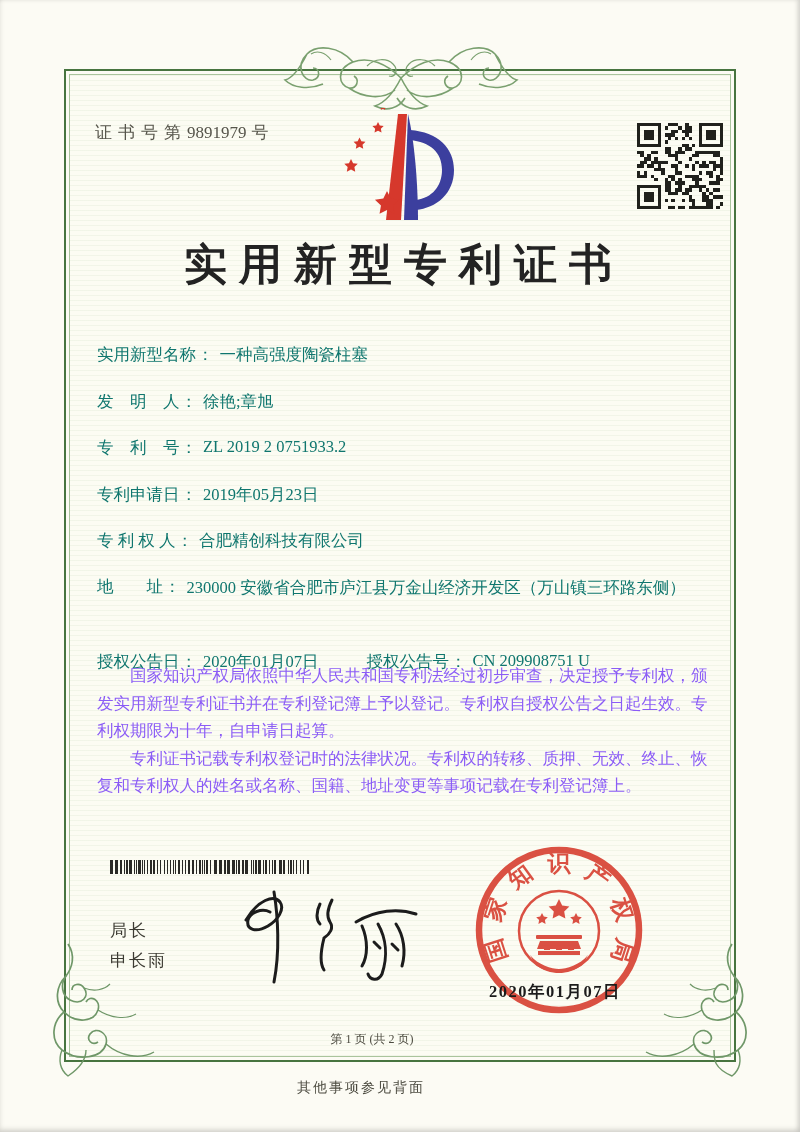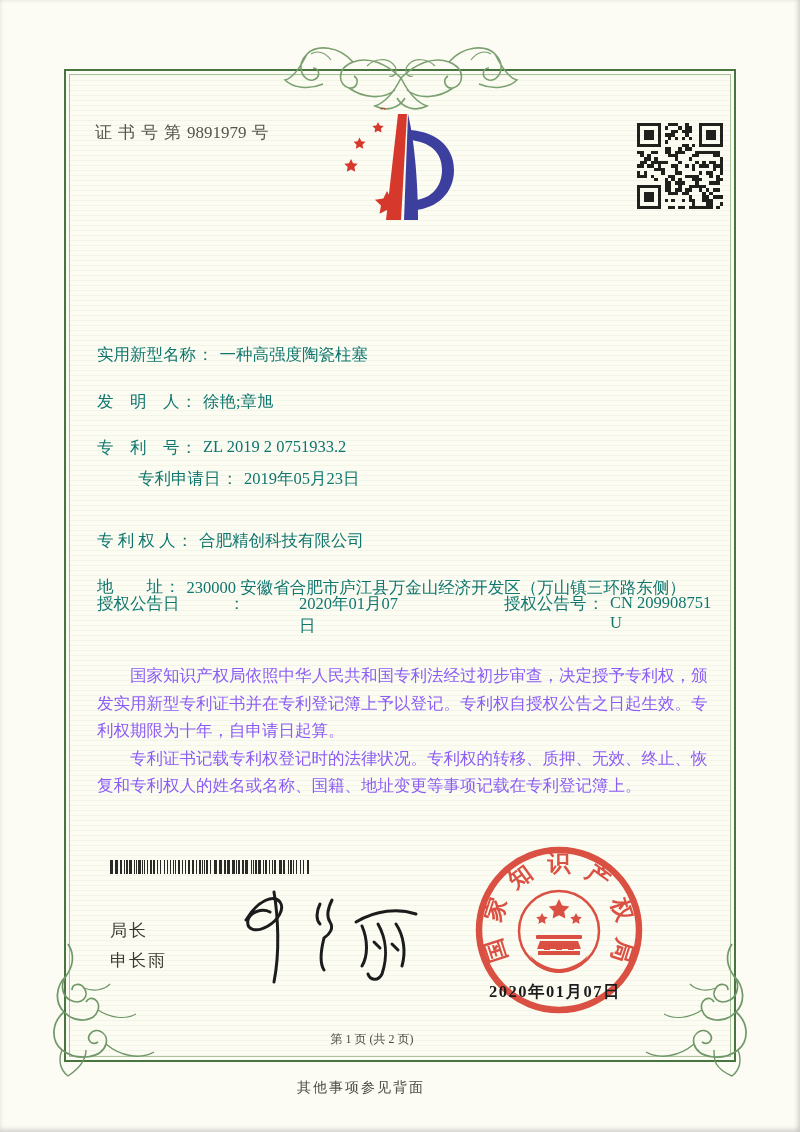--- a/index.html
+++ b/index.html
@@ -386,52 +386,53 @@
         <rect x="0" y="24" width="1" height="1" fill="#20211c"></rect>
         <rect x="1" y="24" width="1" height="1" fill="#20211c"></rect>
         <rect x="2" y="24" width="1" height="1" fill="#20211c"></rect>
         <rect x="3" y="24" width="1" height="1" fill="#20211c"></rect>
         <rect x="4" y="24" width="1" height="1" fill="#20211c"></rect>
         <rect x="5" y="24" width="1" height="1" fill="#20211c"></rect>
         <rect x="6" y="24" width="1" height="1" fill="#20211c"></rect>
       </svg>
   </div>
 
+  <div class="abs title">实用新型专利证书</div>
 
   <div class="abs row" style="top:344px;">
     <span class="lab">实用新型名称</span>
       <span class="col">：</span>
       <span class="val">一种高强度陶瓷柱塞</span>
   </div>
   <div class="abs row" style="top:391px;">
     <span class="lab">发　明　人</span>
       <span class="col">：</span>
       <span class="val">徐艳;章旭</span>
   </div>
   <div class="abs row" style="top:437px;">
     <span class="lab">专　利　号</span>
       <span class="col">：</span>
       <span class="val">ZL 2019 2 0751933.2</span>
   </div>
-  <div class="abs row" style="top:468px;margin-left:41px;">
+  <div class="abs row" style="top:484px;">
     <span class="lab">专利申请日</span>
       <span class="col">：</span>
       <span class="val">2019年05月23日</span>
   </div>
   <div class="abs row" style="top:530px;">
     <span class="lab">专 利 权 人</span>
       <span class="col">：</span>
       <span class="val">合肥精创科技有限公司</span>
   </div>
   <div class="abs row" style="top:576px;">
     <span class="lab">地　　址</span>
       <span class="col">：</span>
       <span class="val addr-val">230000 安徽省合肥市庐江县万金山经济开发区（万山镇三环路东侧）</span>
   </div>
-  <div class="abs row" style="top:593px;gap:48px;">
+  <div class="abs row" style="top:651px;">
     <span class="lab">授权公告日</span>
       <span class="col">：</span>
       <span class="val">2020年01月07日</span>
     <span class="pair2">
         <span class="lab">授权公告号</span>
         <span class="col">：</span>
         <span class="val">CN 209908751 U</span>
       </span>
   </div>
 

